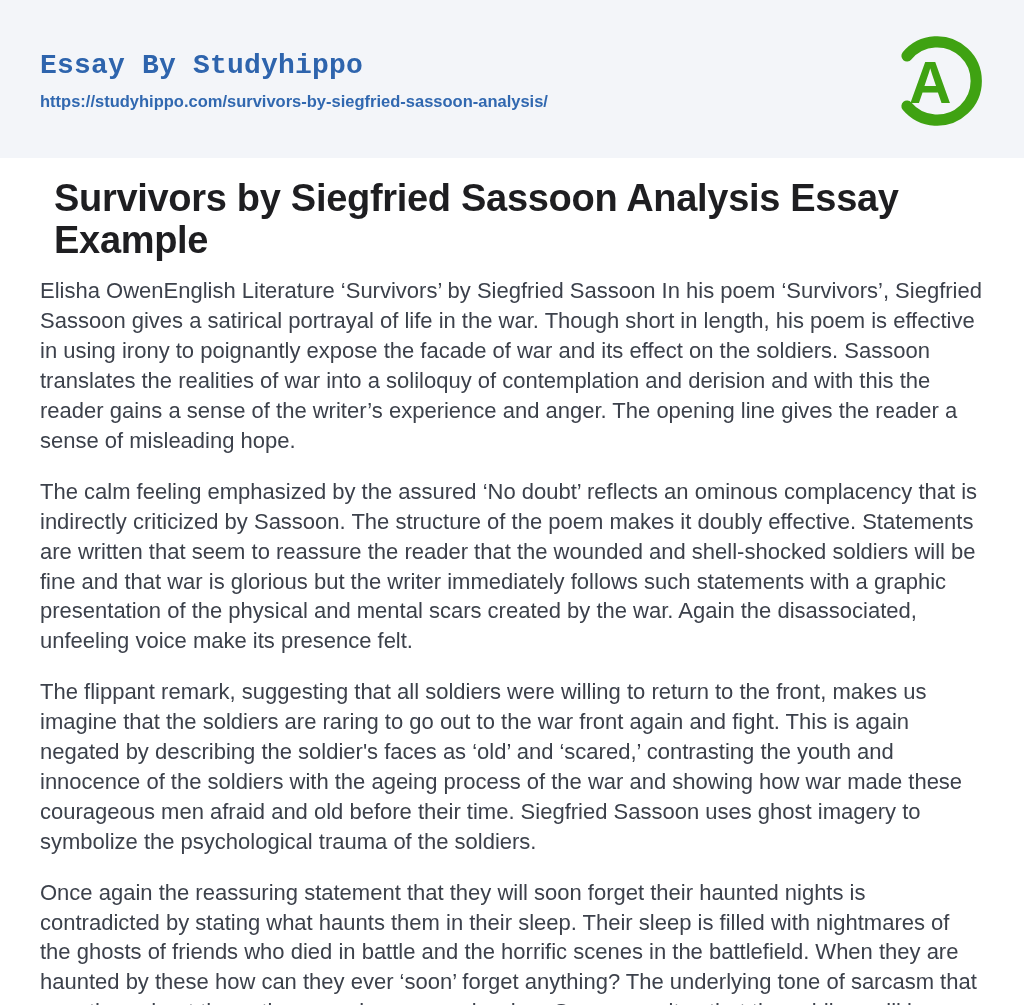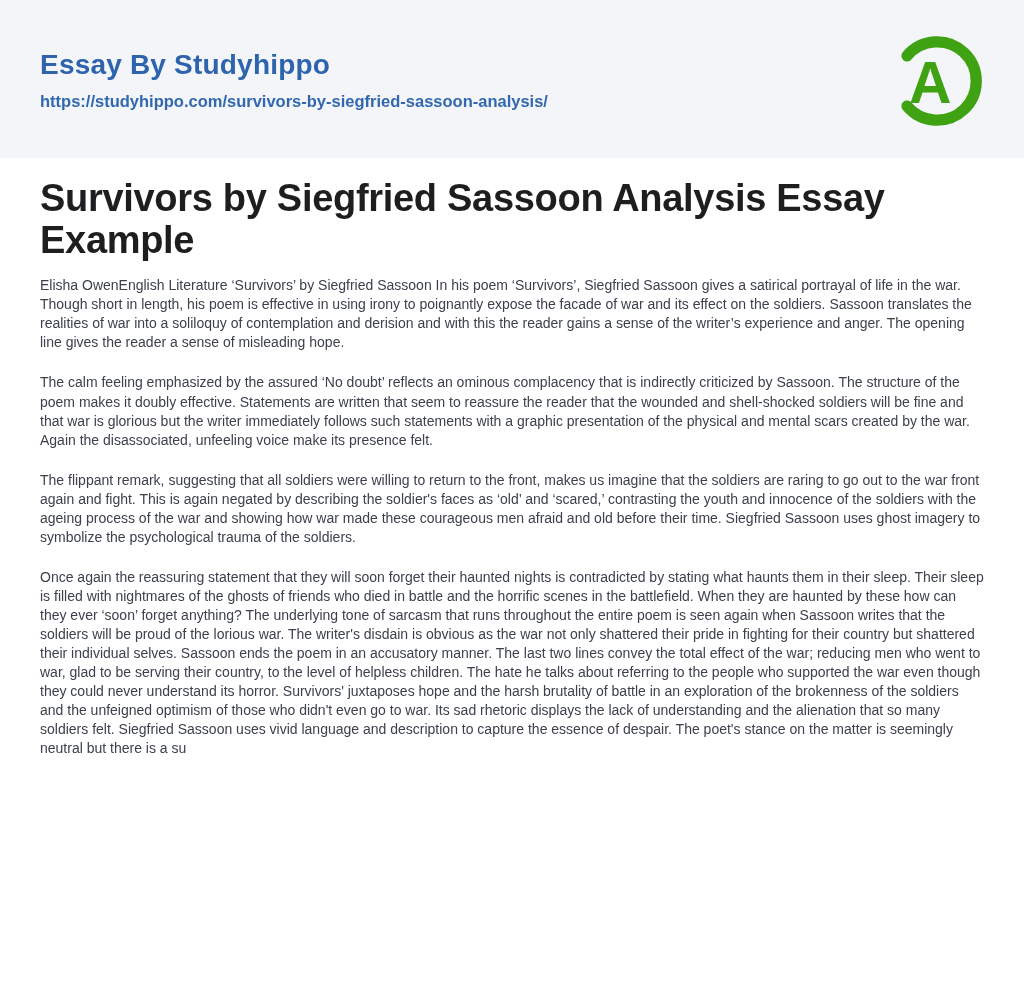--- a/index.html
+++ b/index.html
@@ -25,51 +25,52 @@
     display: flex;
     align-items: center;
     justify-content: space-between;
   }
   .header-text { flex: 1 1 auto; }
   .brand-title {
     color: var(--brand-blue);
     font-size: 28px;
     font-weight: 700;
     letter-spacing: 0.2px;
+    font-family: Liberation Mono, monospace;
   }
   .page-url {
     display: inline-block;
     margin-top: 11px;
     color: var(--link-blue);
     font-size: 16.5px;
     font-weight: 700;
     text-decoration: none;
   }
   .logo {
     width: 98px;
     height: 98px;
     flex: 0 0 auto;
     margin-top: 2px;
   }
 
   .article {
     padding: 0 40px;
   }
   .article-heading {
-    margin: 19px 0 15px 0;
+    margin: 19px 0 15px 14px;
     color: var(--heading-color);
     font-size: 38px;
     line-height: 1.11;
     font-weight: 700;
     letter-spacing: -0.3px;
     max-width: 945px;
   }
   .article p {
     color: var(--body-color);
-    font-size: 14px;
+    font-size: 22px;
     line-height: 1.36;
     margin: 0 0 21px 0;
     max-width: 948px;
   }
 </style>
 </head>
 <body>
 
 <header class="header">
   <div class="header-text">

